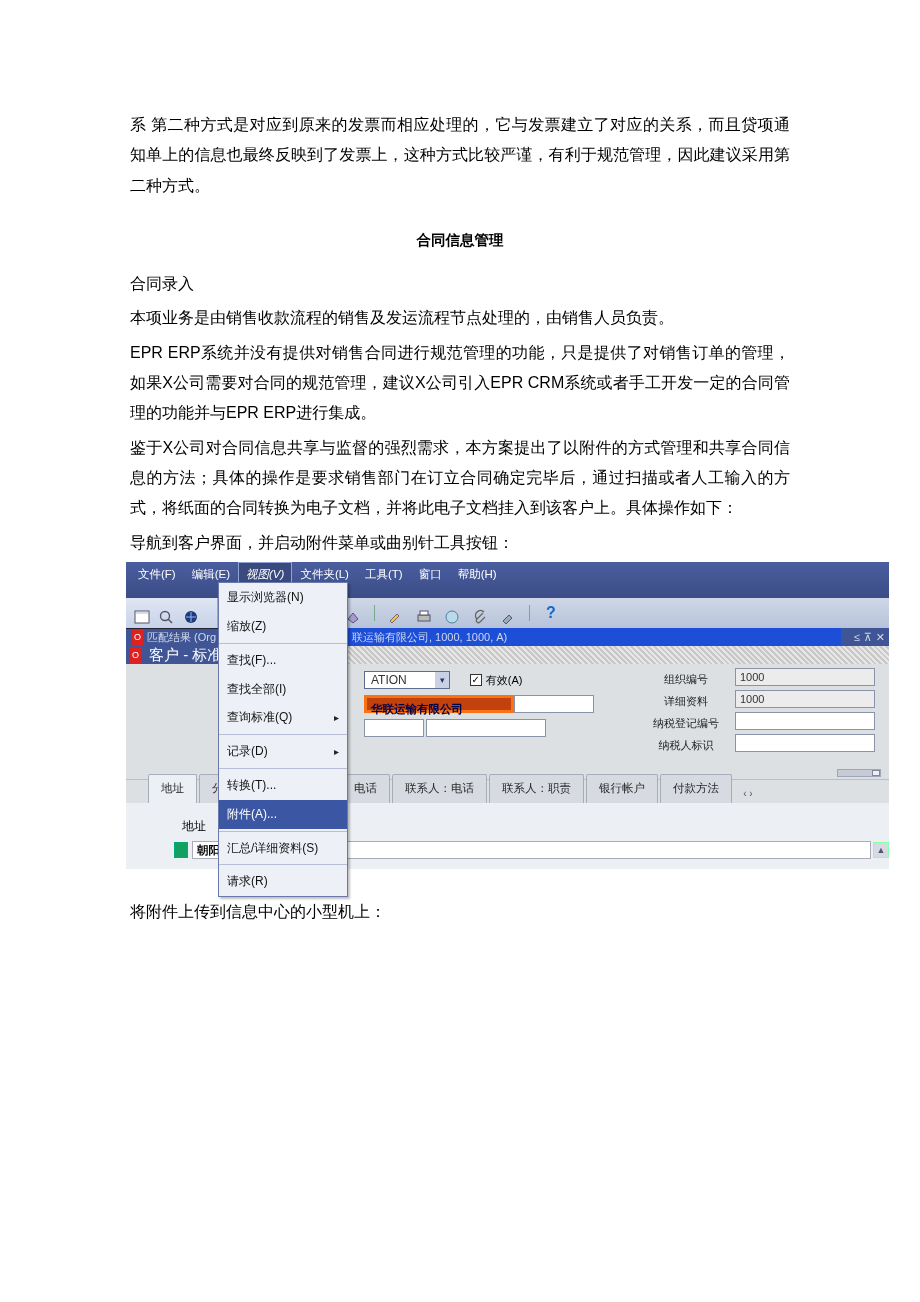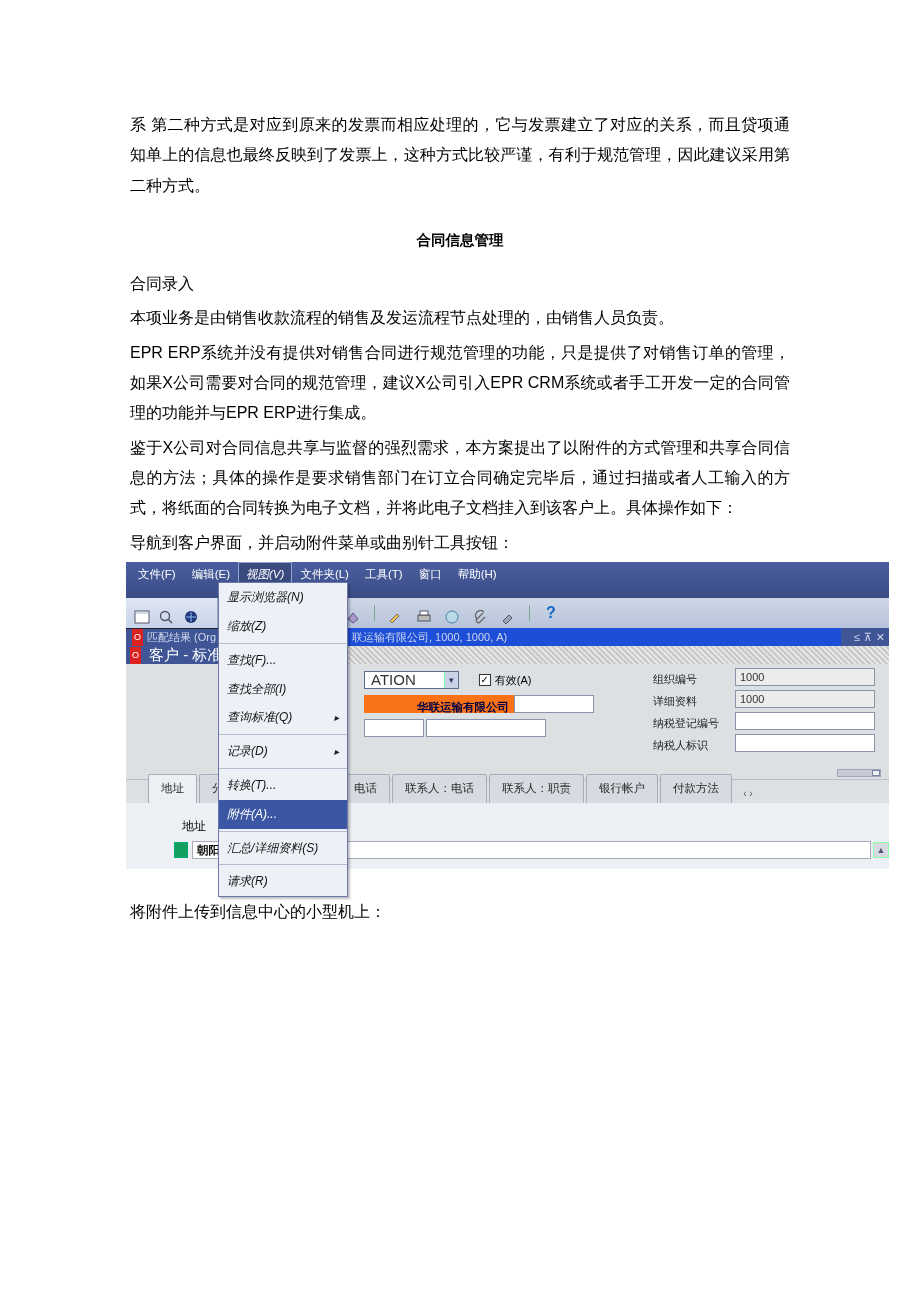--- a/index.html
+++ b/index.html
@@ -60,21 +60,20 @@
     .toolbar-icons .sep { width:1px; height:16px; background:#7a8; margin:0 2px;}
     .dropdown-panel {
       position:absolute;
       left:92px; top:20px;
       width:130px;
       background:#eef0f7;
       border:1px solid #6b79aa;
       box-shadow:2px 2px 2px rgba(0,0,0,.25);
       font-size:12px;
       z-index:50;
-      font-style:italic;
     }
     .dropdown-panel .drow {
       padding:3px 8px;
       border-bottom:0;
       color:#111;
       display:flex; justify-content:space-between; align-items:center;
     }
     .dropdown-panel .drow.highlight { background:#3b56a2; color:#fff; }
     .dropdown-panel .arrow { font-size:10px; color:#222;}
     .dropdown-panel hr { border:0; border-top:1px solid #b6bdd4; margin:2px 0; }
@@ -98,37 +97,36 @@
     .subhdr .left .redbox{ background:#d22; color:#fff; padding:0 2px; font-size:9px; margin-left:4px; margin-right:4px;}
     .subhdr .right { flex:1; }
     .form-area { background:#dde0e2; padding:3px 0 2px 0; position:relative; }
     .form-row { display:flex; align-items:center; height:22px; margin:2px 0 2px 0;}
     .form-row .spacer { width:222px; }
     .combo {
       display:inline-flex; align-items:center; height:18px;
       border:1px solid #5e6c90; background:#fff;
       margin-left:16px;
     }
-    .combo .cval { padding:0 28px 0 6px; font-size:15px; color:#333; }
+    .combo .cval { padding:0 28px 0 6px; font-size:12px; color:#333; }
     .combo .cbtn { width:14px; height:16px; background:#c9d2e4; border-left:1px solid #8fa; color:#336; font-size:9px; text-align:center; line-height:16px;}
     .chk { margin-left:20px; font-size:11px; display:inline-flex; align-items:center; }
     .chk .box { width:12px; height:12px; border:1px solid #333; background:#fff; margin-right:4px; font-size:10px; line-height:10px; text-align:center;}
-    .rlabels { position:absolute; right:170px; top:4px; text-align:left; font-size:11px; color:#222; line-height:22px;}
+    .rlabels { position:absolute; right:170px; top:4px; text-align:center; font-size:11px; color:#222; line-height:22px;}
     .rfields { position:absolute; right:14px; top:4px; width:140px; }
     .rfields .fld { height:18px; margin-bottom:4px; border:1px solid #8a93aa; background:#ececec; font-size:11px; padding-left:4px; line-height:16px; color:#333;}
     .rfields .fld.white { background:#fff; }
     .company-field {
       display:inline-block;
       height:18px; width:150px;
-      background:#f97316;
-      border:1px solid #f97316;
+      background:#c2410c;
+      border:3px solid #f97316;
       font-size:11.5px; color:#004; font-weight:bold;
       padding:1px 4px;
       margin-left:16px;
-      text-align:right;
     }
     .company-after { display:inline-block; width:80px; height:18px; background:#fff; border:1px solid #8a93aa; vertical-align:top;}
     .tabs-row {
       background:#dde0e2;
       display:flex; align-items:flex-end;
       font-size:11.5px;
       padding-left:22px;
       border-top:1px solid #b9bfc9;
       height:24px;
     }

